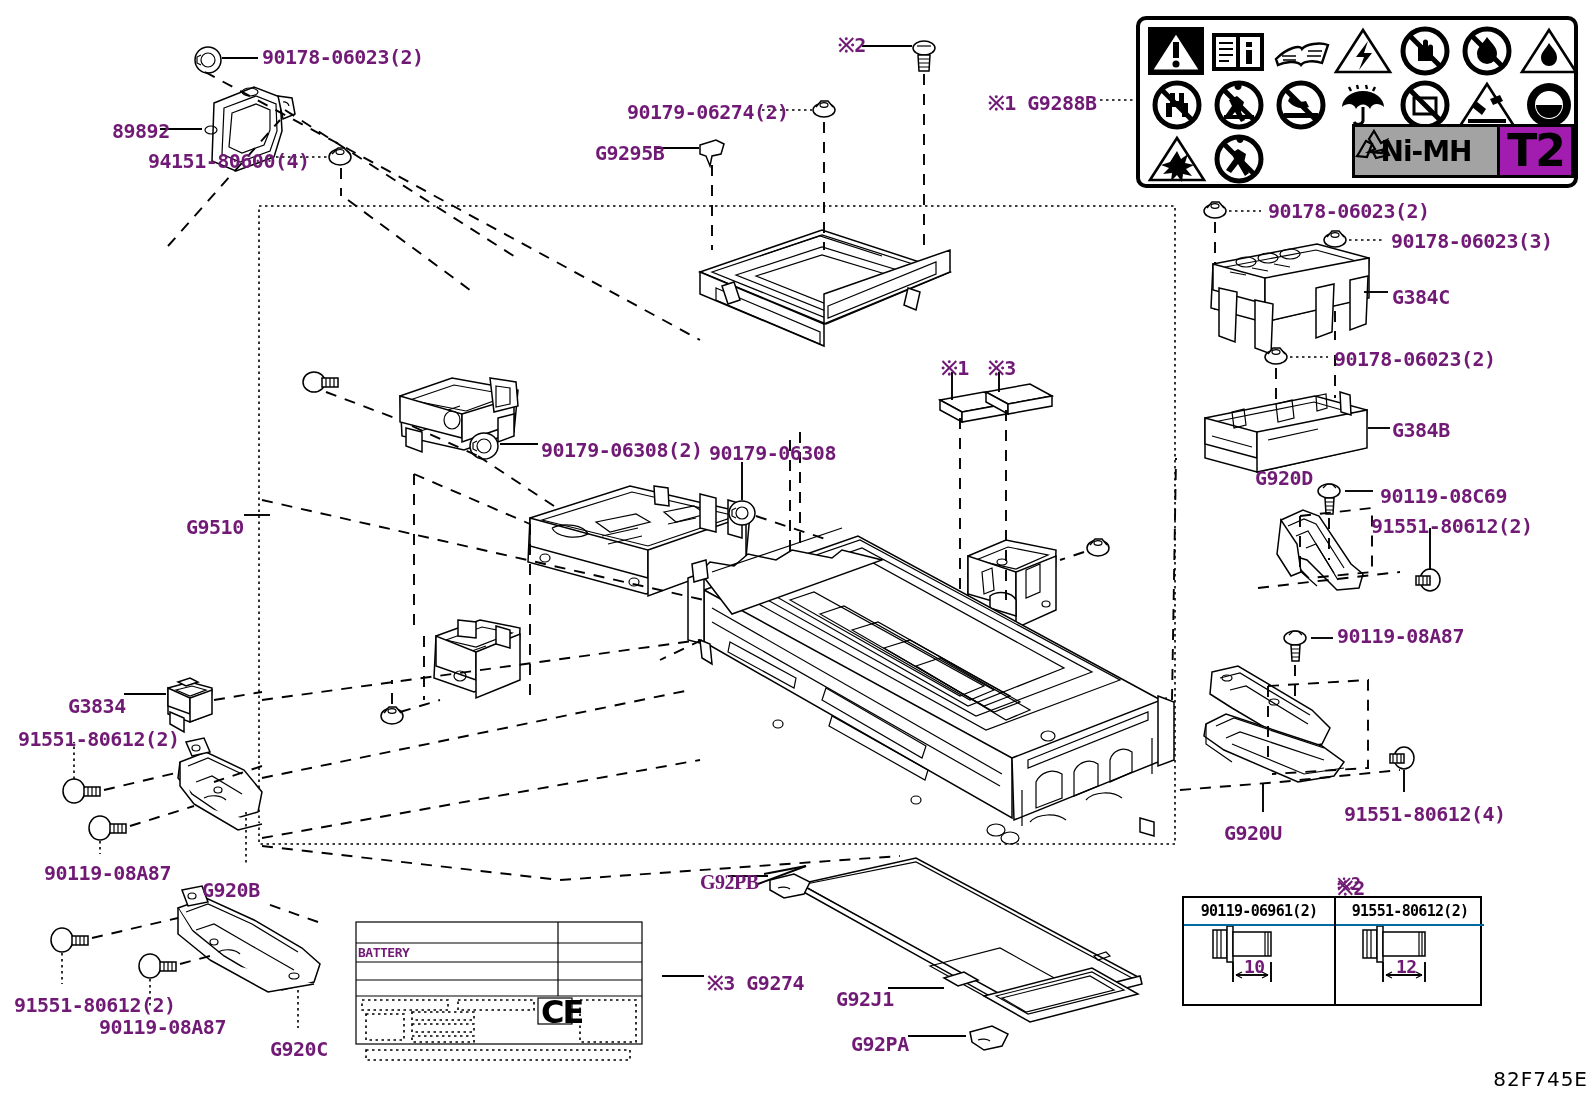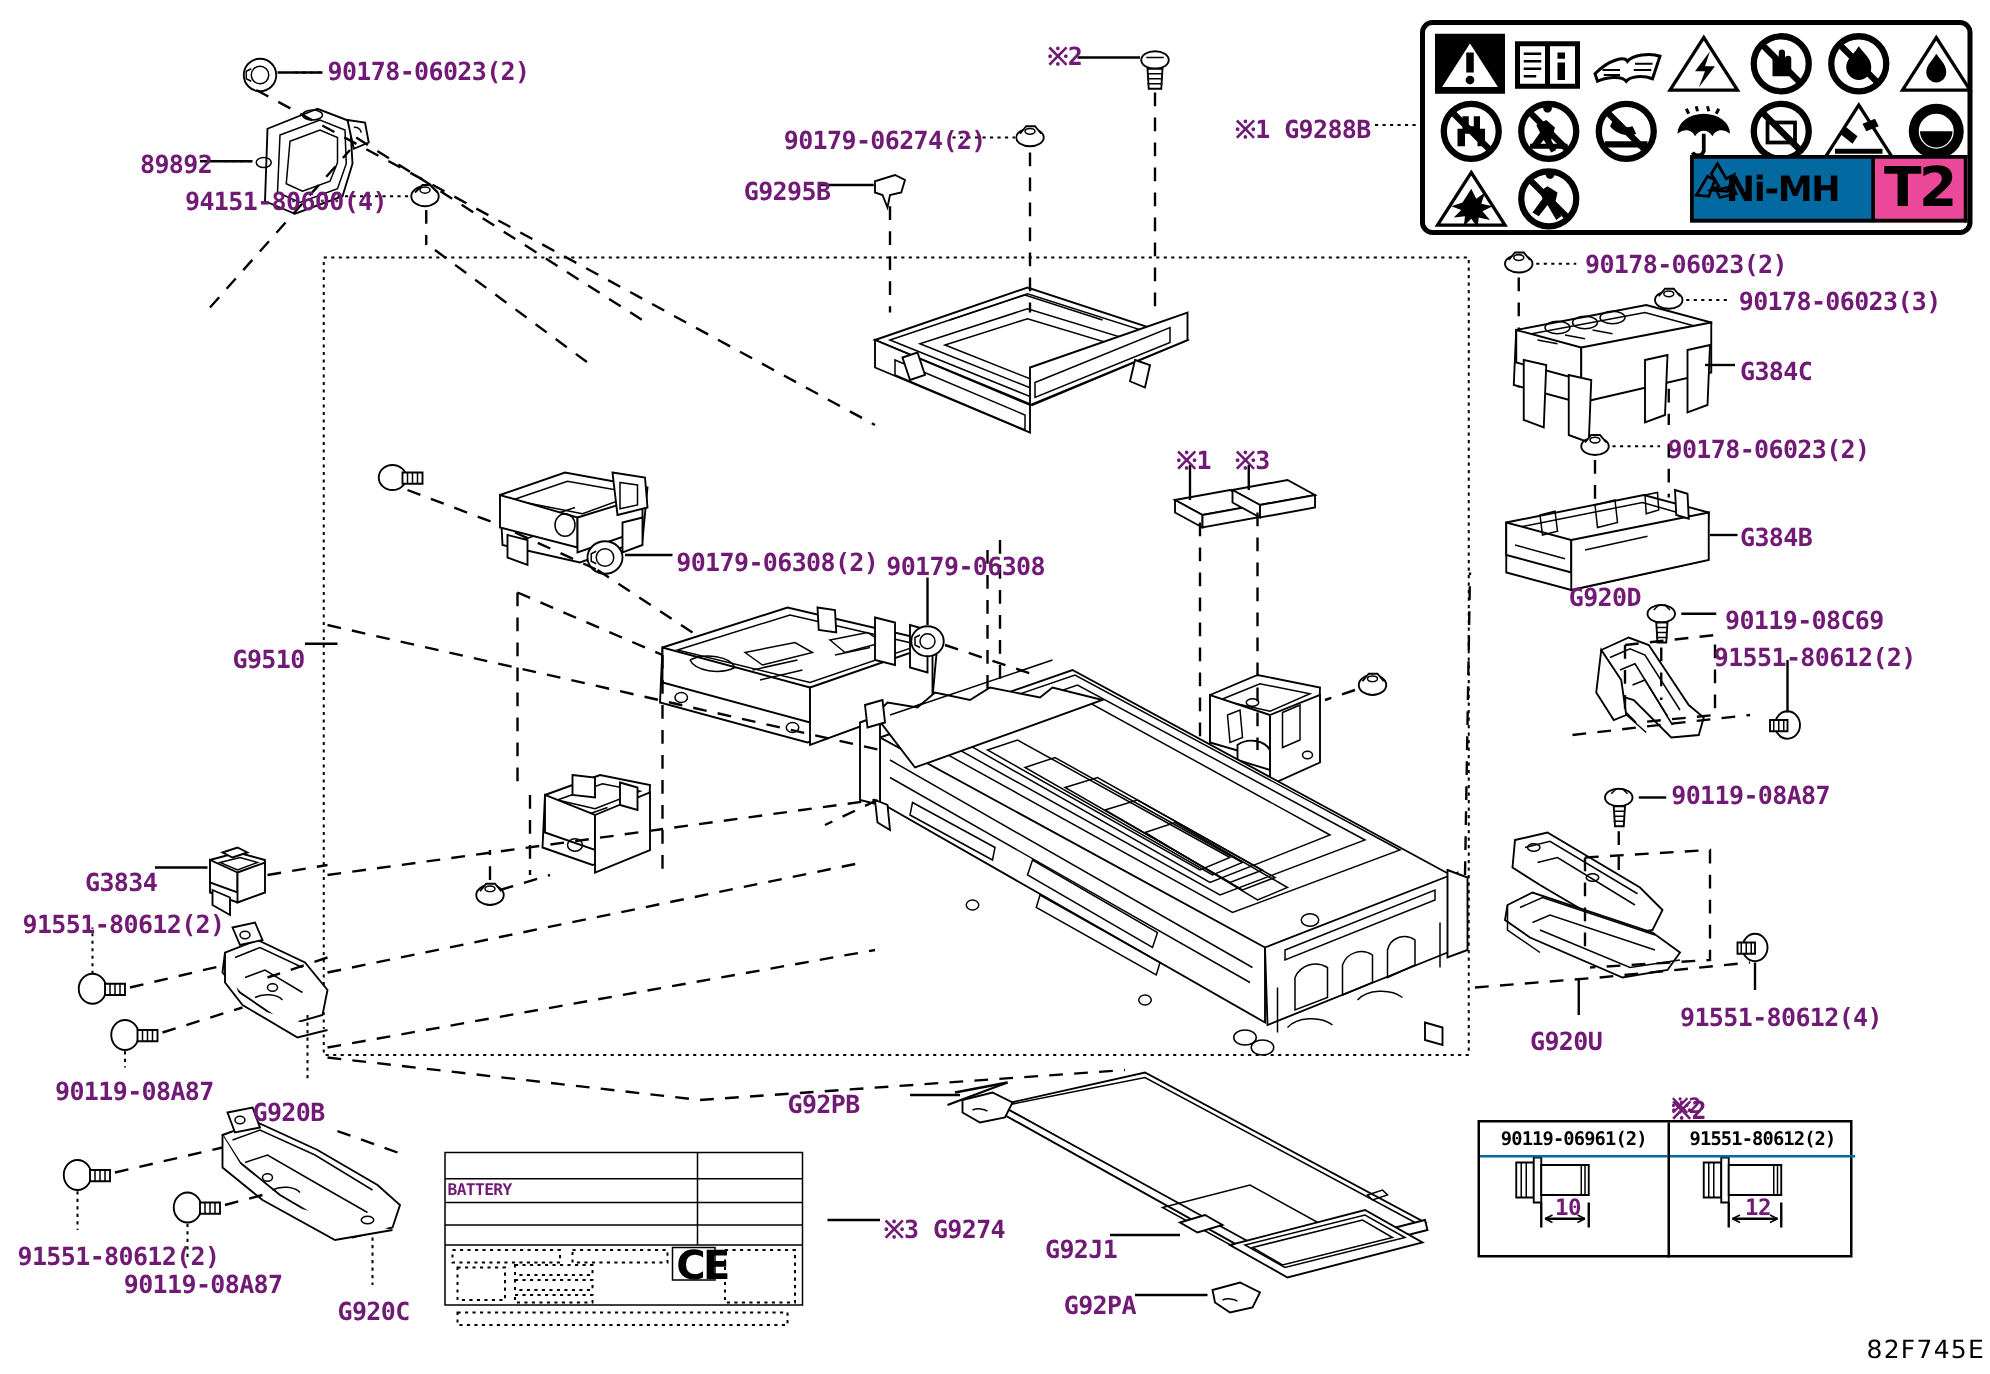--- a/index.html
+++ b/index.html
@@ -15,24 +15,24 @@
   .solid{stroke:#000;fill:none;stroke-width:1.9;}
   .thin{stroke:#000;fill:none;stroke-width:1.2;}
   .part{stroke:#000;fill:#fff;stroke-width:1.5;}
   #warnbox{position:absolute;left:1136px;top:16px;width:442px;height:172px;
       border:4px solid #000;border-radius:10px;background:#fff;box-sizing:border-box;}
   .wgrid{position:absolute;left:6px;top:5px;width:428px;height:160px;}
   .wcell{position:absolute;width:64px;height:52px;}
   .wcell svg{position:absolute;}
   #nimhbox{position:absolute;left:212px;top:104px;width:148px;height:54px;
       border:3px solid #000;box-sizing:border-box;display:flex;align-items:center;
-      justify-content:center;gap:4px;background:#0369a1;}
+      justify-content:center;gap:4px;background:#a3a3a3;}
   #t2box{position:absolute;left:360px;top:104px;width:74px;height:54px;
       border:3px solid #000;border-left:none;box-sizing:border-box;display:flex;
-      align-items:center;justify-content:center;background:#ec4899;}
+      align-items:center;justify-content:center;background:#a21caf;}
   #nimhtxt{font-family:"DejaVu Sans","Liberation Sans",sans-serif;font-size:28px;
       font-weight:700;letter-spacing:-1px;}
   #t2txt{font-family:"DejaVu Sans","Liberation Sans",sans-serif;font-size:44px;
       font-weight:700;letter-spacing:-2px;line-height:1;}
   #bolttable{position:absolute;left:1182px;top:896px;width:300px;height:110px;
       border:2px solid #000;box-sizing:border-box;}
   .btcell{position:absolute;top:0;width:150px;height:108px;box-sizing:border-box;}
   .btcell.r{left:150px;border-left:2px solid #000;}
   .bthead{height:26px;border-bottom:2px solid #0369a1;display:flex;align-items:center;
       justify-content:center;font-family:"DejaVu Sans Mono","Liberation Mono",monospace;
@@ -692,21 +692,21 @@
       <div class="lbl" style="left: 541px; top: 438px;">90179-06308(2)</div>
       <div class="lbl" style="left: 696px; top: 441px; padding-left: 13px;">90179-06308</div>
       <div class="lbl" style="left: 186px; top: 515px;">G9510</div>
       <div class="lbl" style="left: 68px; top: 694px;">G3834</div>
       <div class="lbl" style="left: 18px; top: 727px;">91551-80612(2)</div>
       <div class="lbl" style="left: 44px; top: 861px;">90119-08A87</div>
       <div class="lbl" style="left: 202px; top: 878px;">G920B</div>
       <div class="lbl" style="left: 14px; top: 993px;">91551-80612(2)</div>
       <div class="lbl" style="left: 99px; top: 1015px;">90119-08A87</div>
       <div class="lbl" style="left: 270px; top: 1037px;">G920C</div>
-      <div class="lbl" style="left: 630px; top: 871px;">G92PB</div>
+      <div class="lbl" style="left: 700px; top: 871px; font-family: Liberation Serif, serif;">G92PB</div>
       <div class="lbl" style="left: 707px; top: 969px;">※3 G9274</div>
       <div class="lbl" style="left: 836px; top: 987px; text-align: right;">G92J1</div>
       <div class="lbl" style="left: 851px; top: 1032px;">G92PA</div>
       <div class="lbl" style="left: 941px; top: 354px;">※1</div>
       <div class="lbl" style="left: 988px; top: 354px;">※3</div>
       <div class="lbl" style="left: 1337px; top: 874px;">※2</div>
     </div>
 
   <div id="diagid">82F745E</div>
 

